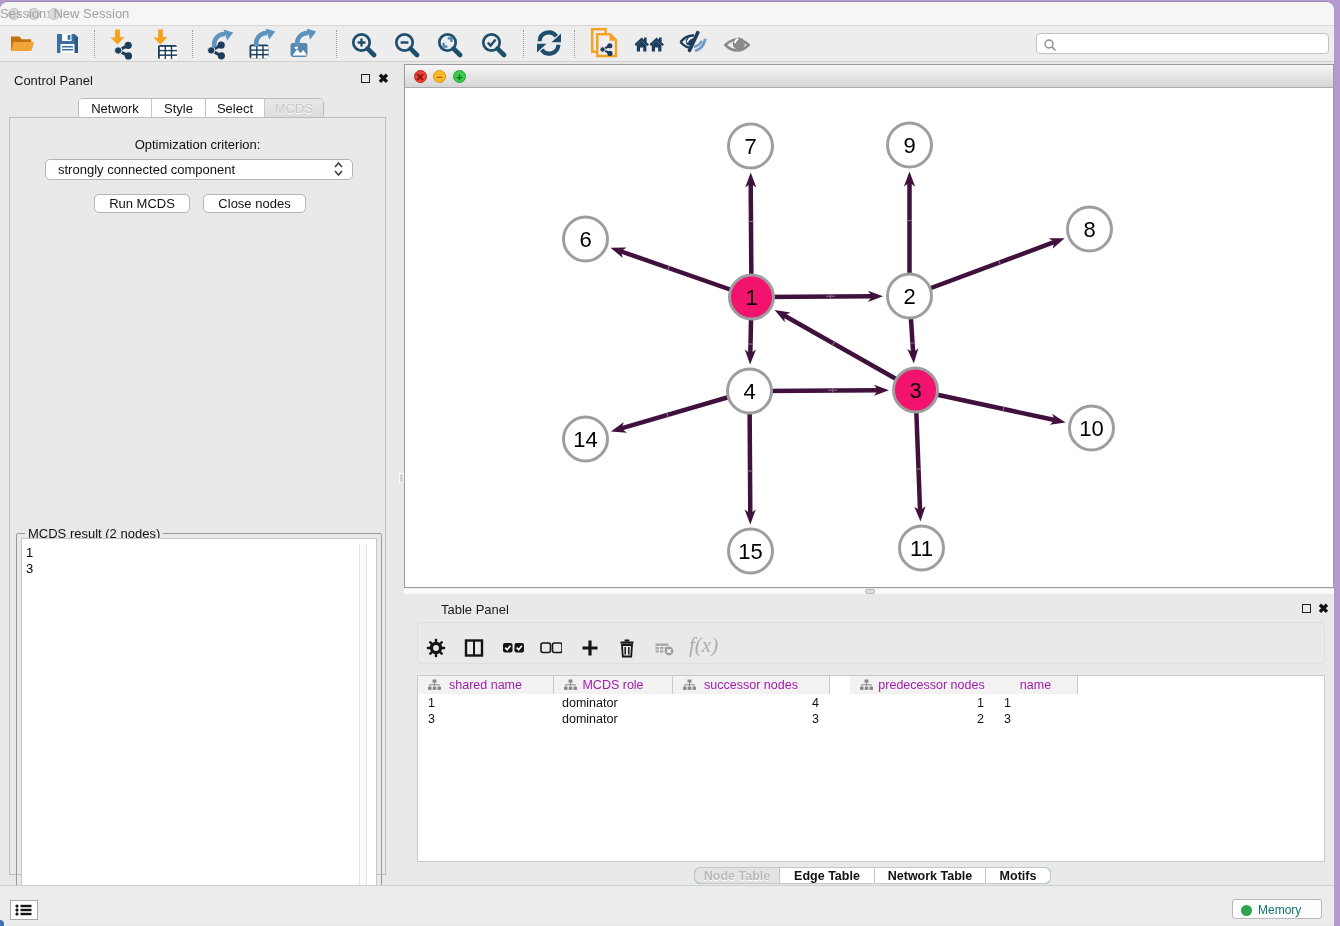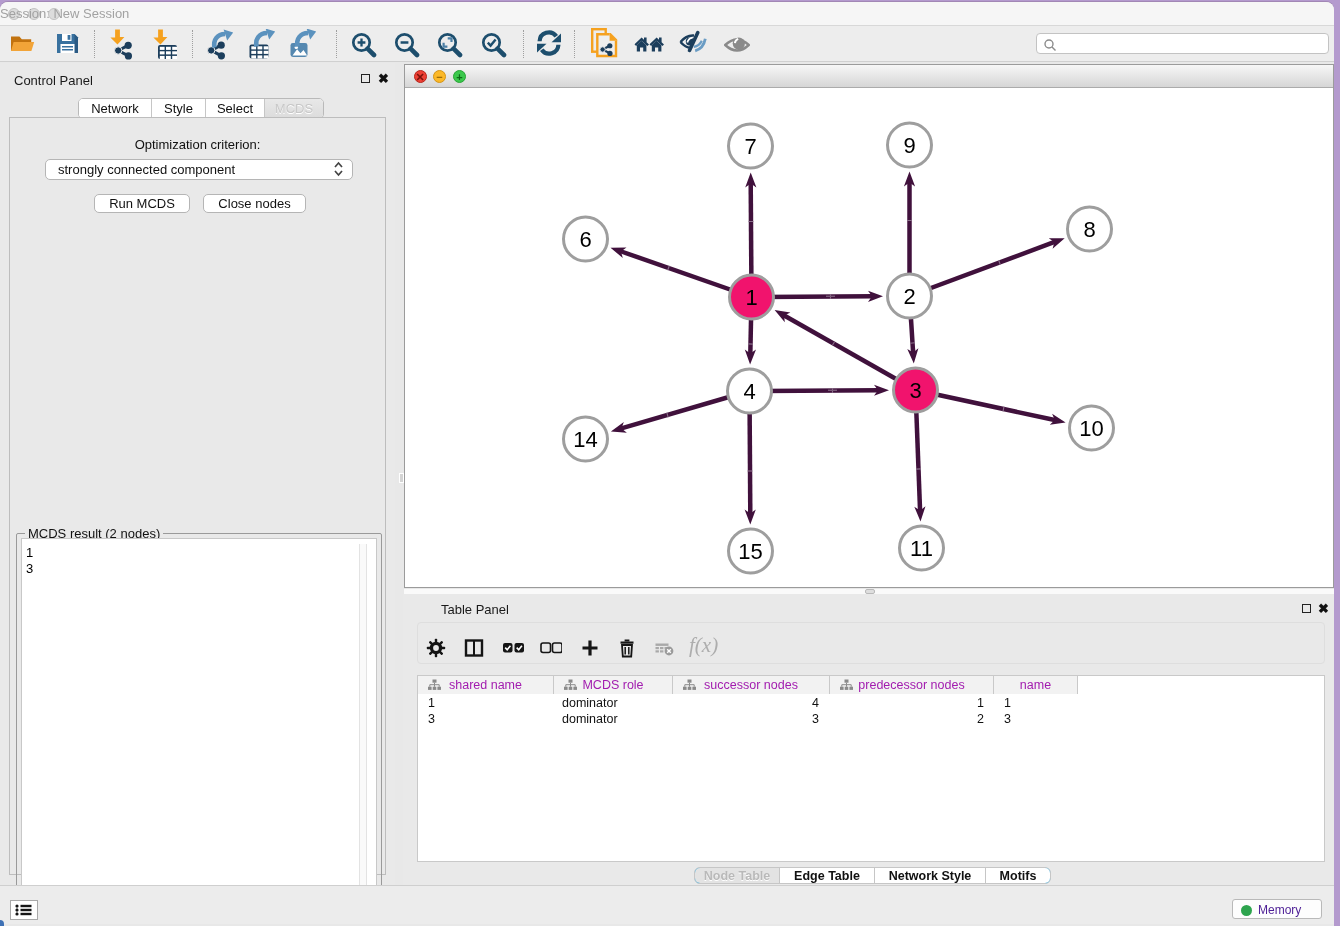--- a/index.html
+++ b/index.html
@@ -51,21 +51,21 @@
 .th .ttl { position:absolute; width:100%; text-align:center; top:2px; }
 .th svg { position:absolute; left:10px; top:3px; }
 .td { position:absolute; font-size:12.5px; color:#111; height:16px; line-height:16px; }
 .btabs { position:absolute; left:291px; top:273px; height:17px; display:flex; border:1px solid #c6c6c6; border-radius:6px; overflow:hidden; background:#0ea5e9;justify-content:center; }
 .btab { height:100%; display:flex; align-items:center; justify-content:center; font-size:12.5px; font-weight:bold; color:#111; background:#fff; border-left:1px solid #c6c6c6; }
 .btab:first-child { border-left:none; }
 .btab.dis { background:#e3e3e3; color:#b9b9b9; text-shadow:0 1px 0 #fff; }
 
 .statusbar { position:absolute; left:0; top:883px; width:100%; height:39px; background:#ececec; border-top:1px solid #cfcfcf; }
 .listbtn { position:absolute; left:10px; top:14px; width:28px; height:20px; background:#fff; border:1px solid #a9a9a9; }
-.membtn { position:absolute; right:12px; top:13px; width:90px; height:20px; background:#fdfdfd; border:1px solid #b9b9b9; border-radius:3px; font-size:12px; color:#4c1d95; }
+.membtn { position:absolute; right:12px; top:13px; width:90px; height:20px; background:#fdfdfd; border:1px solid #b9b9b9; border-radius:3px; font-size:12px; color:#0f766e; }
 .membtn .dot { position:absolute; left:8px; top:4.5px; width:11px; height:11px; border-radius:50%; background:#2da44e; }
 .membtn .mtxt { position:absolute; left:25px; top:3px; }
 .bluecorner { position:absolute; left:0; top:920px; width:4px; height:6px; background:#3f71b5; border-radius:0 4px 0 0; }
 </style></head>
 <body>
 <div class="window">
   <div class="titlebar">
     <div class="tl" style="left:8px"></div>
     <div class="tl" style="left:28px"></div>
     <div class="tl" style="left:48px"></div>
@@ -414,21 +414,21 @@
       <div class="th" style="left:255px; width:157px">
           <svg width="13" height="12" viewBox="0 0 13 12">
             <rect x="4.5" y="0.5" width="4" height="3.2" fill="#8a8a8a"></rect>
             <path d="M6.5 3.7 v2 M1.8 5.7 h9.4 M1.8 5.7 v2 M6.5 5.7 v2 M11.2 5.7 v2" stroke="#8a8a8a" stroke-width="1" fill="none"></path>
             <rect x="0" y="7.7" width="3.6" height="3.2" fill="#8a8a8a"></rect>
             <rect x="4.7" y="7.7" width="3.6" height="3.2" fill="#8a8a8a"></rect>
             <rect x="9.4" y="7.7" width="3.6" height="3.2" fill="#8a8a8a"></rect>
           </svg>
           <div class="ttl">successor nodes</div>
         </div>
-      <div class="th" style="left:412px; width:164px">
+      <div class="th" style="left:432px; width:164px">
           <svg width="13" height="12" viewBox="0 0 13 12">
             <rect x="4.5" y="0.5" width="4" height="3.2" fill="#8a8a8a"></rect>
             <path d="M6.5 3.7 v2 M1.8 5.7 h9.4 M1.8 5.7 v2 M6.5 5.7 v2 M11.2 5.7 v2" stroke="#8a8a8a" stroke-width="1" fill="none"></path>
             <rect x="0" y="7.7" width="3.6" height="3.2" fill="#8a8a8a"></rect>
             <rect x="4.7" y="7.7" width="3.6" height="3.2" fill="#8a8a8a"></rect>
             <rect x="9.4" y="7.7" width="3.6" height="3.2" fill="#8a8a8a"></rect>
           </svg>
           <div class="ttl">predecessor nodes</div>
         </div>
       <div class="th" style="left:576px; width:84px">
@@ -441,21 +441,21 @@
       <div class="td" style="left:586px; top:19px">1</div>
       <div class="td" style="left:10px; top:35px">3</div>
       <div class="td" style="left:144px; top:35px">dominator</div>
       <div class="td" style="left:255px; top:35px; width:146px; text-align:right">3</div>
       <div class="td" style="left:412px; top:35px; width:154px; text-align:right">2</div>
       <div class="td" style="left:586px; top:35px">3</div>
     </div>
     <div class="btabs">
       <div class="btab dis" style="width:84px">Node Table</div>
       <div class="btab" style="width:95px">Edge Table</div>
-      <div class="btab" style="width:111px">Network Style</div>
+      <div class="btab" style="width:111px">Network Table</div>
       <div class="btab" style="width:65px">Motifs</div>
     </div>
   </div>
 
   <div class="statusbar">
     <div class="listbtn"><svg width="26" height="18" viewBox="0 0 26 18">
       <g fill="#151515">
             <circle cx="6" cy="5" r="1.6"></circle>
             <circle cx="6" cy="9" r="1.6"></circle>
             <circle cx="6" cy="13" r="1.6"></circle>

